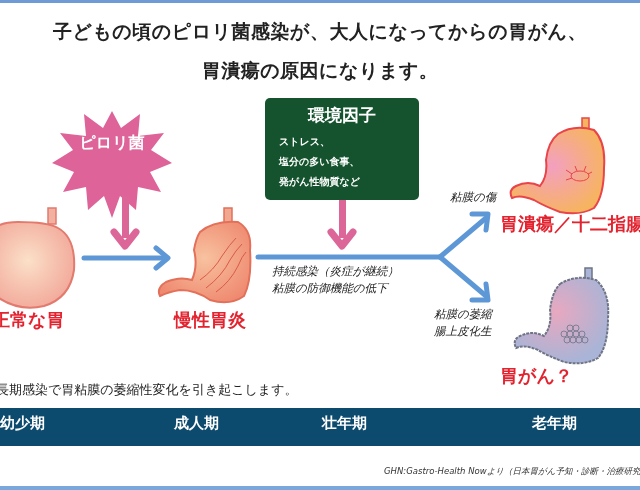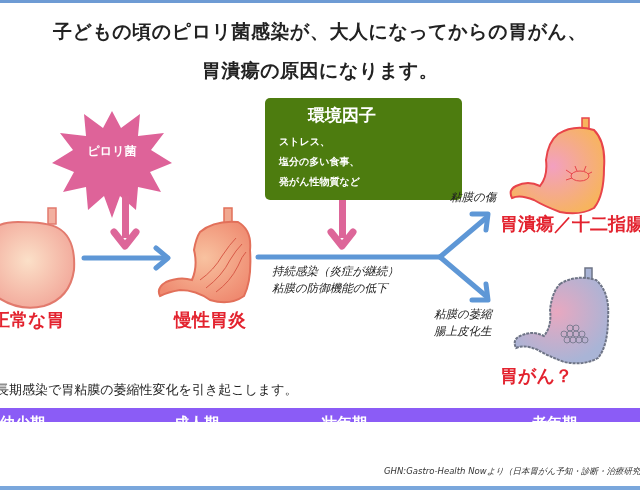--- a/index.html
+++ b/index.html
@@ -6,26 +6,26 @@
   body { width:640px; height:490px; position:relative; overflow:hidden; background:#ffffff;
          font-family:"DejaVu Sans", "Liberation Sans", sans-serif; }
   .topbar { position:absolute; left:0; top:0; width:640px; height:3px; background:#6e9bd4; }
   .bottombar { position:absolute; left:0; top:486px; width:640px; height:4px; background:#7aa7dc; }
   .headline { position:absolute; left:0; width:640px; text-align:center; color:#222; font-size:19px; letter-spacing:0.5px;font-weight:bold; }
   .h1 { top:19px; } .h2 { top:58px;text-align:center; }
   svg.art { position:absolute; left:0; top:0; }
   .label { position:absolute; white-space:nowrap; }
   .red { color:#e3232f; font-weight:bold; font-size:18px; }
   .dark { color:#222; font-size:11.5px; line-height:17px;font-style:italic; }
-  .burst-text { position:absolute; left:62px; top:140px; width:100px; text-align:center; color:#fff; font-weight:bold; font-size:12px; line-height:22px; }
-  .env-box { position:absolute; left:265px; top:98px; width:154px; height:102px; background:#4d7c0f; border-radius:5px; color:#fff;padding-left:43px; }
+  .burst-text { position:absolute; left:62px; top:132px; width:100px; text-align:center; color:#fff; font-weight:bold; font-size:16px; line-height:22px; }
+  .env-box { position:absolute; left:265px; top:98px; width:154px; height:102px; background:#14532d; border-radius:5px; color:#fff; }
   .env-title { position:absolute; left:0; top:6px; width:154px; text-align:center; font-weight:bold; font-size:17px; }
   .env-body { position:absolute; left:14px; top:34px; font-size:10px; line-height:20px; font-weight:bold; }
   .note { position:absolute; left:-4px; top:381px; font-size:13px; color:#222; }
-  .timeline { position:absolute; left:0; top:408px; width:640px; height:14px; background:#8b5cf6; }
+  .timeline { position:absolute; left:0; top:408px; width:640px; height:38px; background:#0c4a6e; }
   .stage { position:absolute; top:6px; color:#fff; font-weight:bold; font-size:15px; }
   .source { position:absolute; left:384px; top:466px; font-size:8.5px; color:#333; white-space:nowrap;font-style:italic; }
 </style>
 </head>
 <body>
 
 <div class="topbar"></div>
 
 <div class="headline h1">子どもの頃のピロリ菌感染が、大人になってからの胃がん、</div>
 <div class="headline h2">胃潰瘍の原因になります。</div>

